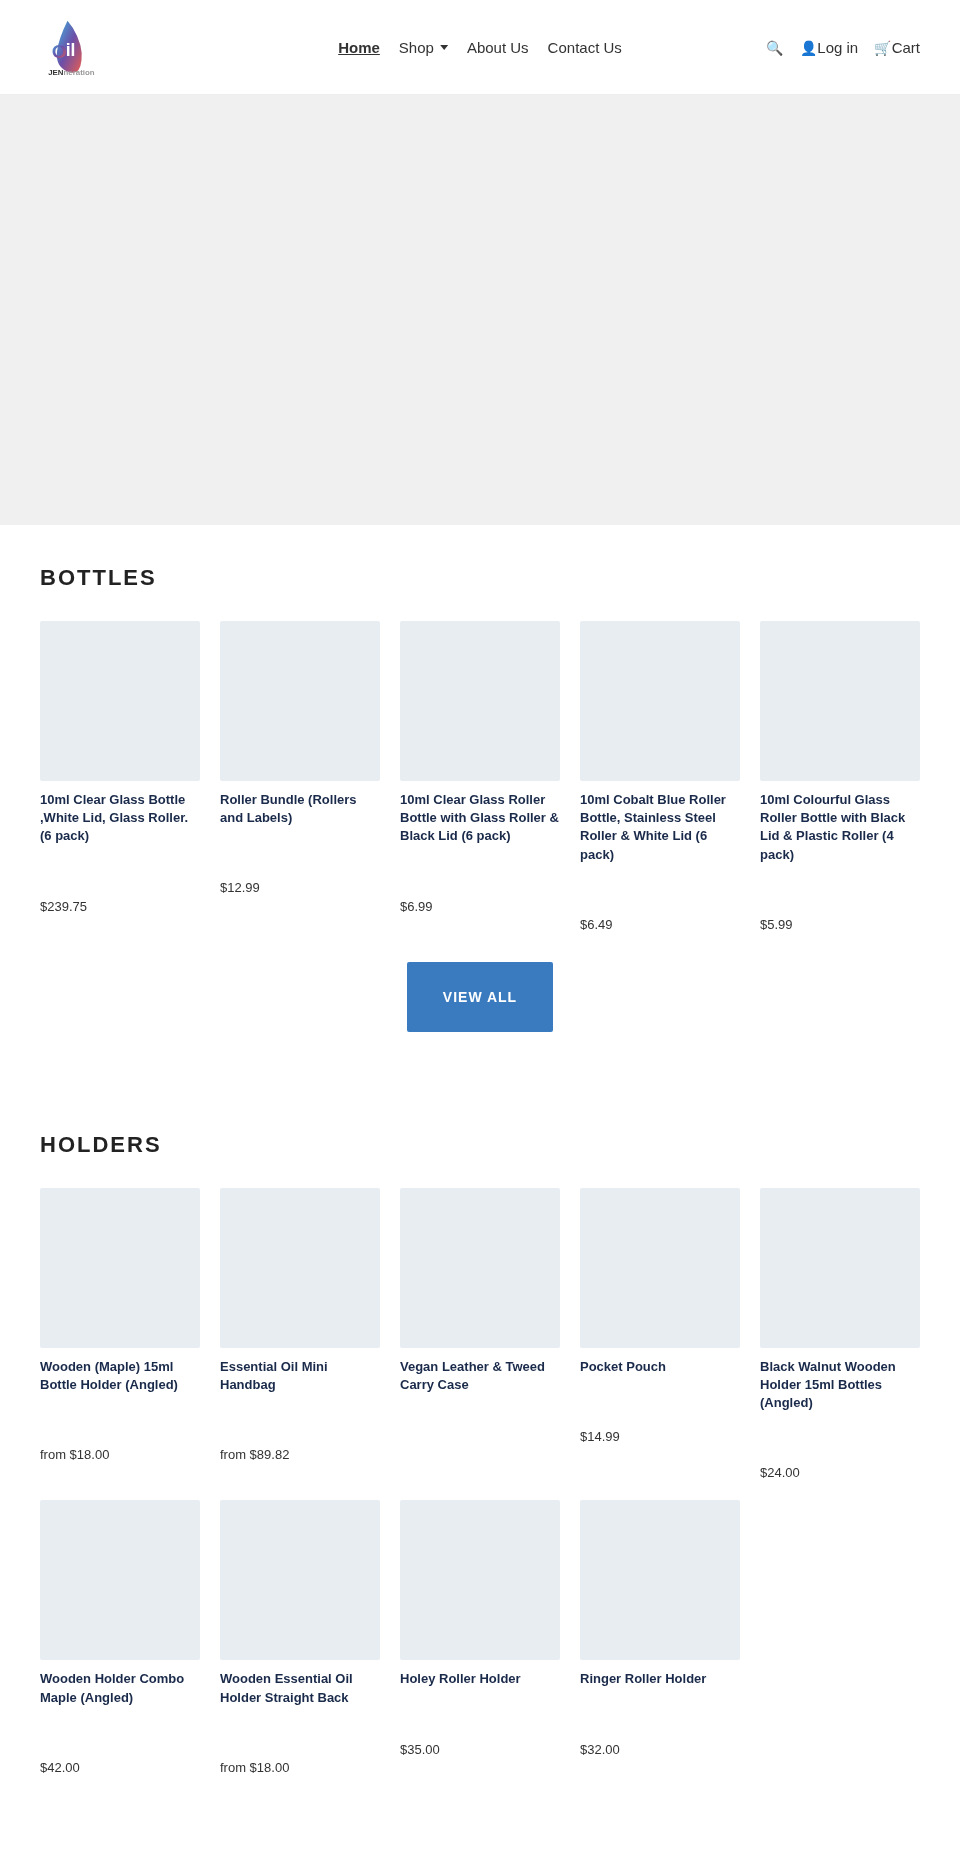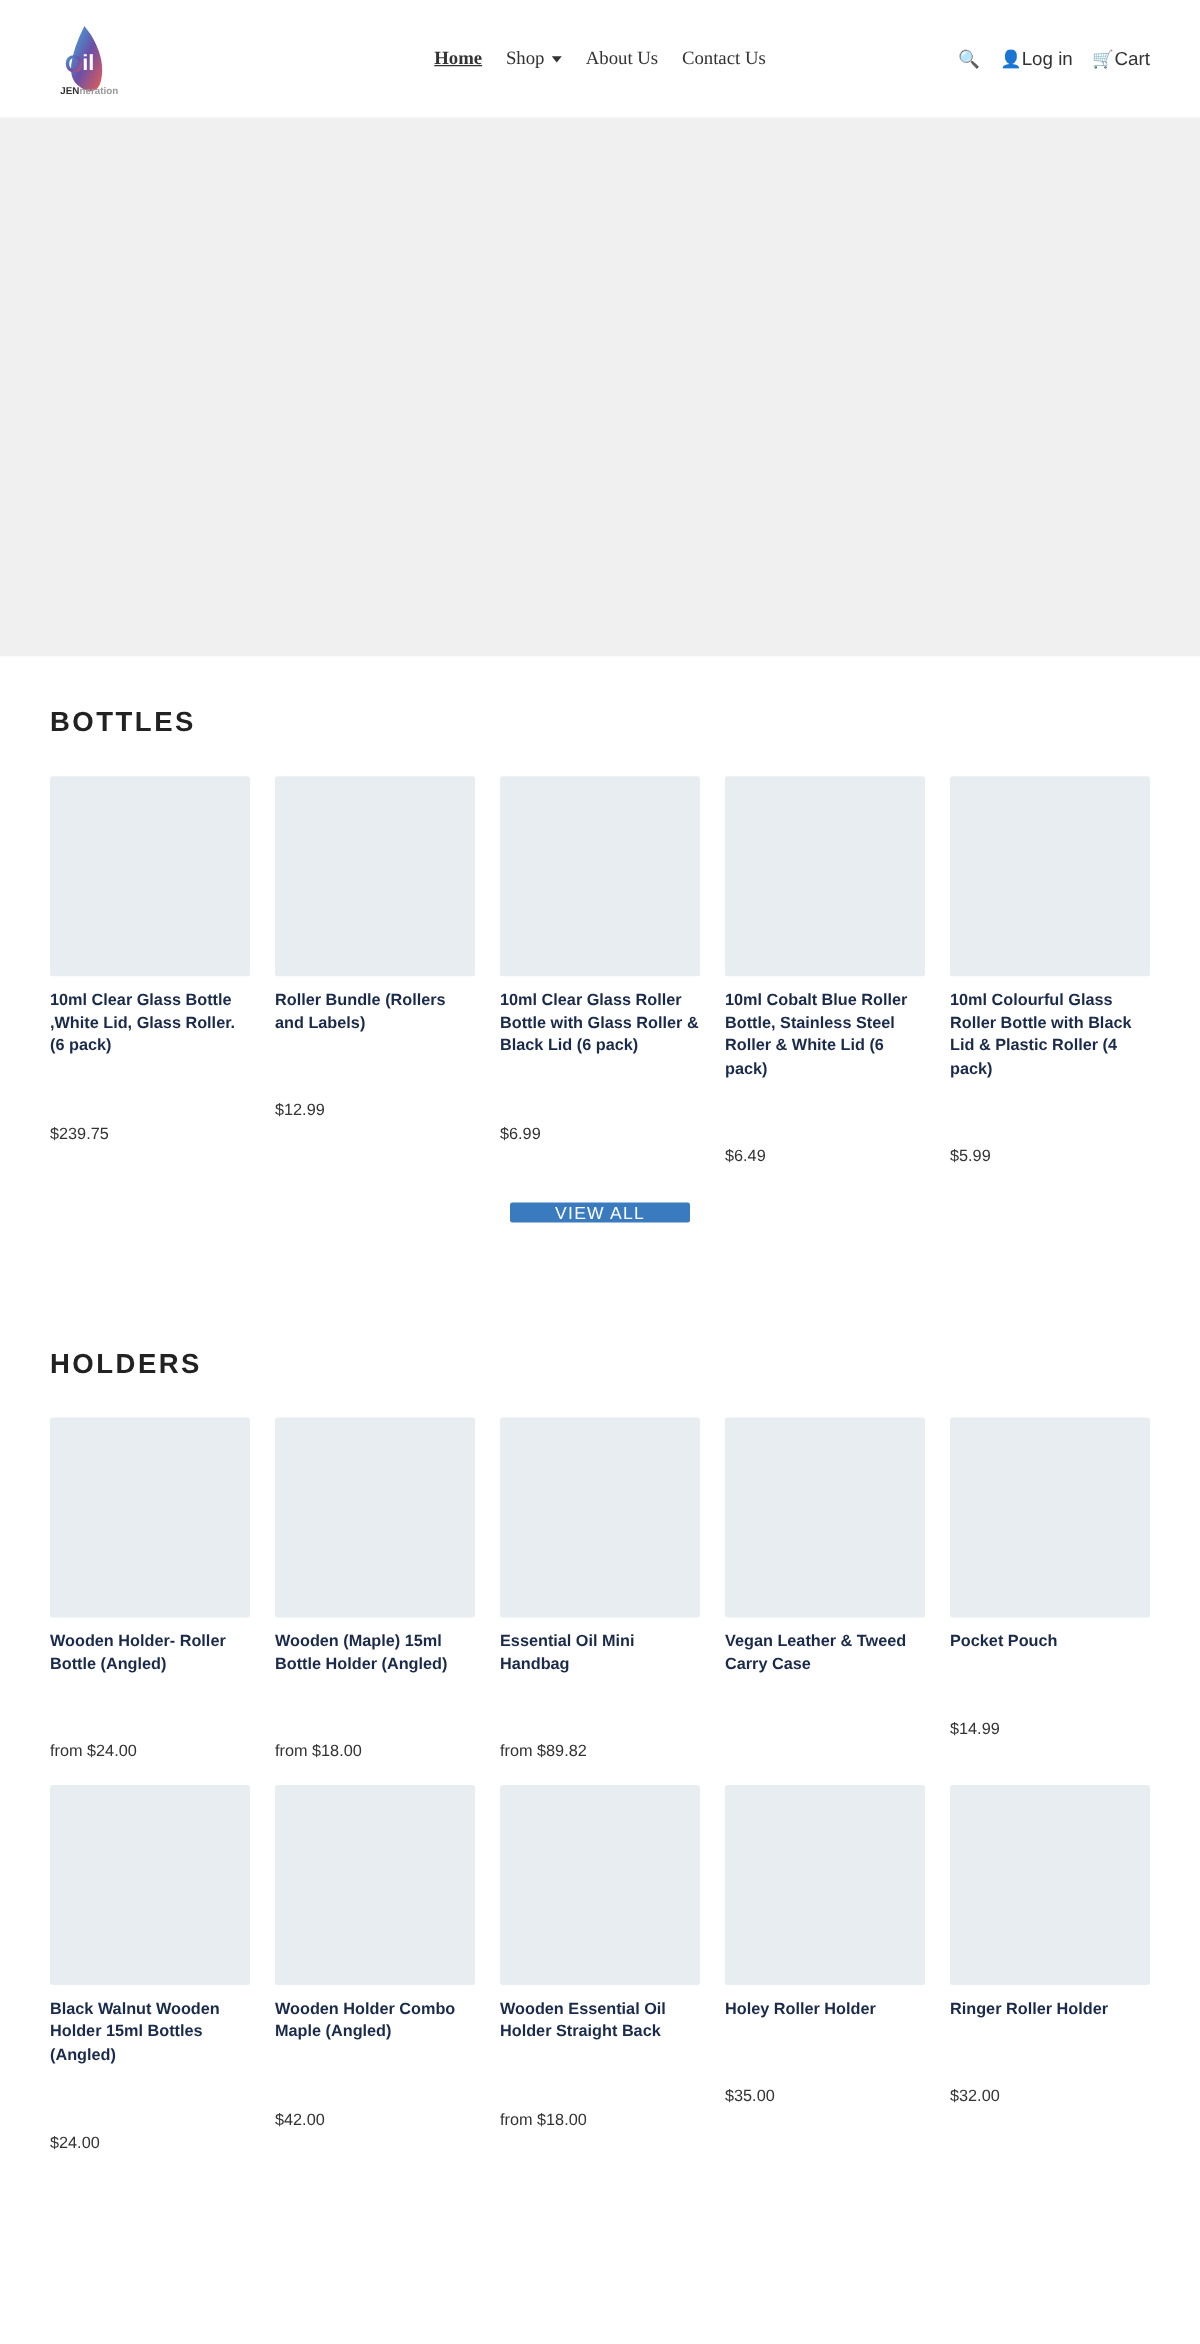--- a/index.html
+++ b/index.html
@@ -22,21 +22,20 @@
       width: 90px;
       height: 70px;
     }
     nav {
       display: flex;
       align-items: center;
       gap: 19px;
       position: absolute;
       left: 50%;
       transform: translateX(-50%);
-      font-family: Liberation Serif, serif;
     }
     nav a {
       text-decoration: none;
       color: #333;
       font-size: 15px;
     }
     nav a.active {
       text-decoration: underline;
       font-weight: bold;
     }
@@ -114,23 +113,23 @@
     
     .view-all-container {
       display: flex;
       justify-content: center;
       margin: 20px 0 40px;
     }
     .view-all-btn {
       background: #3a7bbf;
       color: #fff;
       border: none;
-      padding: 0 36px;
+      padding: 27px 36px;
       font-size: 14px;
-      font-weight: normal;
+      font-weight: bold;
       letter-spacing: 1px;
       cursor: pointer;
       border-radius: 2px;
     }
 
     
     .holders-grid {
       display: grid;
       grid-template-columns: repeat(5, 1fr);
       gap: 20px;
@@ -241,25 +240,20 @@
     </div>
   <div class="view-all-container">
     <button class="view-all-btn">VIEW ALL</button>
   </div>
 </div>
 
 <div class="section">
   <h2 class="section-title">HOLDERS</h2>
   <div class="holders-grid" id="holders-grid">
 
-  <div class="product-card">
-        <div class="product-image"></div>
-        <div class="product-name">Wooden Holder- Roller Bottle (Angled)</div>
-        <div class="product-price">from $24.00</div>
-      </div>
       <div class="product-card">
         <div class="product-image"></div>
         <div class="product-name">Wooden (Maple) 15ml Bottle Holder (Angled)</div>
         <div class="product-price">from $18.00</div>
       </div>
       <div class="product-card">
         <div class="product-image"></div>
         <div class="product-name">Essential Oil Mini Handbag</div>
         <div class="product-price">from $89.82</div>
       </div>

